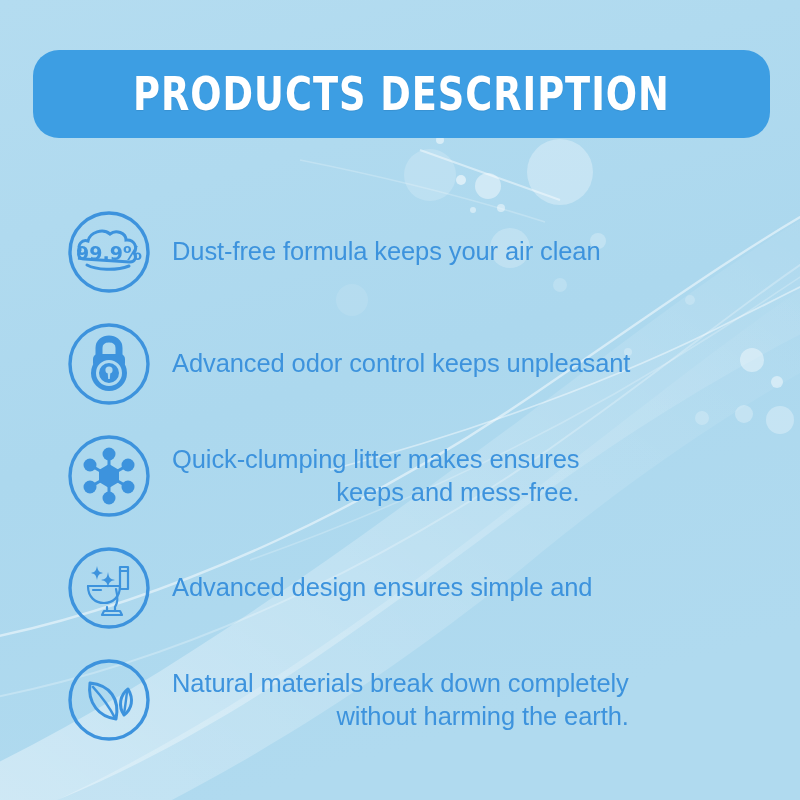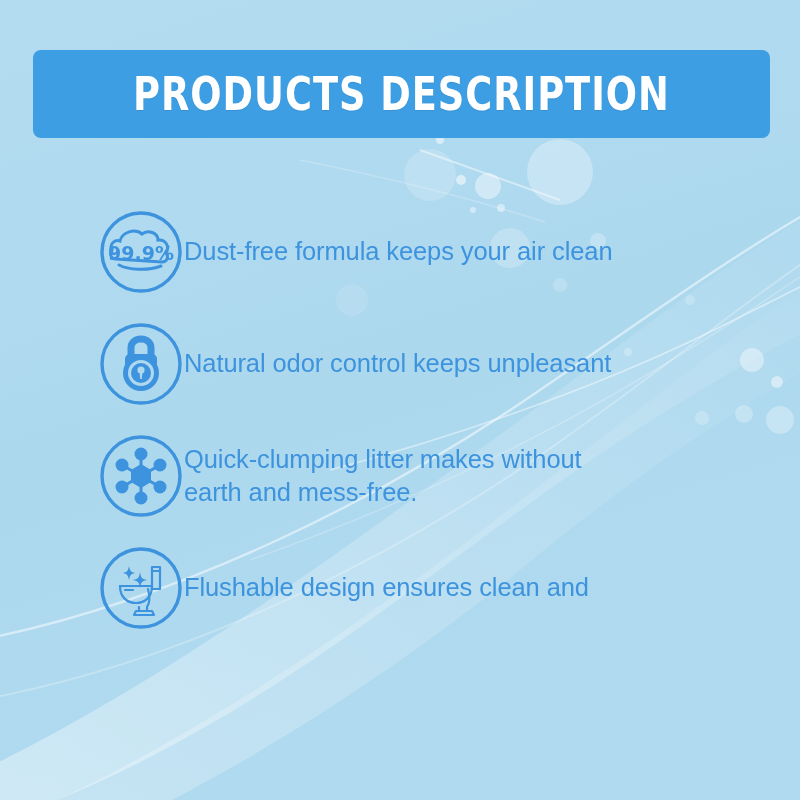--- a/index.html
+++ b/index.html
@@ -17,21 +17,21 @@
   
   .bg-layer { position:absolute; inset:0; pointer-events:none; }
   .bg-svg { position:absolute; left:0; top:0; width:800px; height:800px; display:block; }
 
   
   .header-banner {
     position:absolute;
     left:33px; top:50px;
     width:737px; height:88px;
     background:#3d9ee3;
-    border-radius:8px;
+    border-radius:26px;
     display:flex; align-items:center; justify-content:center;
     z-index:5;
   }
   .header-title {
     color:#ffffff;
     font-family:"DejaVu Sans", sans-serif;
     font-weight:700;
     font-size:46px;
     letter-spacing:1.2px;
     transform:scaleX(0.80);
@@ -45,29 +45,31 @@
     position:absolute;
     left:0; top:196px;
     width:800px;
     z-index:4;
   }
   .feature-row {
     position:relative;
     height:112px;
     display:flex;
     align-items:center;
-    padding-left:98px;
+    padding-left:66px;
+    text-align:right;
   }
   .feature-icon {
     flex:0 0 auto;
     width:86px; height:86px;
     position:relative;
   }
   .feature-icon svg { display:block; width:86px; height:86px; }
   .feature-text {
+    margin-left:20px;
     color:#3d93dd;
     font-size:25.5px;
     line-height:1.30;
     font-weight:400;
     letter-spacing:-0.1px;
     max-width:520px;
   }
   .feature-text .line { display:block; white-space:nowrap; }
 </style>
 </head>
@@ -157,21 +159,21 @@
           <circle cx="43" cy="43" r="39" fill="none" stroke="#3d93dd" stroke-width="3.4"></circle>
           <path d="M33 36 L33 27 C33 21 38 18 43 18 C48 18 53 21 53 27 L53 36" fill="none" stroke="#3d93dd" stroke-width="7" stroke-linecap="round"></path>
           <rect x="27" y="33" width="32" height="14" rx="5" fill="#3d93dd"></rect>
           <circle cx="43" cy="52" r="18" fill="#3d93dd"></circle>
           <circle cx="43" cy="52" r="11.5" fill="none" stroke="#aed9ef" stroke-width="3"></circle>
           <circle cx="43" cy="49" r="3.6" fill="#aed9ef"></circle>
           <path d="M41.6 51 L44.4 51 L43.8 58 L42.2 58 Z" fill="#aed9ef"></path>
         </svg>
       </div>
       <div class="feature-text">
-        <span class="line">Natural odor control keeps unpleasant</span>
+        <span class="line">Advanced odor control keeps unpleasant</span>
       </div>
     </div>
 
     <div class="feature-row">
       <div class="feature-icon">
         <svg viewBox="0 0 86 86" xmlns="http://www.w3.org/2000/svg">
           <circle cx="43" cy="43" r="39" fill="none" stroke="#3d93dd" stroke-width="3.4"></circle>
           <g stroke="#3d93dd" stroke-width="3">
             <line x1="43" y1="43" x2="43" y2="21"></line>
             <line x1="43" y1="43" x2="62" y2="32"></line>
@@ -183,22 +185,22 @@
           <path d="M43 31 L53 37 L53 49 L43 55 L33 49 L33 37 Z" fill="#3d93dd"></path>
           <circle cx="43" cy="21" r="6.5" fill="#3d93dd"></circle>
           <circle cx="62" cy="32" r="6.5" fill="#3d93dd"></circle>
           <circle cx="62" cy="54" r="6.5" fill="#3d93dd"></circle>
           <circle cx="43" cy="65" r="6.5" fill="#3d93dd"></circle>
           <circle cx="24" cy="54" r="6.5" fill="#3d93dd"></circle>
           <circle cx="24" cy="32" r="6.5" fill="#3d93dd"></circle>
         </svg>
       </div>
       <div class="feature-text">
-        <span class="line">Quick-clumping litter makes without</span>
-        <span class="line">earth and mess-free.</span>
+        <span class="line">Quick-clumping litter makes ensures</span>
+        <span class="line">keeps and mess-free.</span>
       </div>
     </div>
 
     <div class="feature-row">
       <div class="feature-icon">
         <svg viewBox="0 0 86 86" xmlns="http://www.w3.org/2000/svg">
           <circle cx="43" cy="43" r="39" fill="none" stroke="#3d93dd" stroke-width="3.4"></circle>
           <g fill="none" stroke="#3d93dd" stroke-width="2.2" stroke-linejoin="round" stroke-linecap="round">
 
             <path d="M54 22 L62 22 L62 44 L54 44 Z"></path>
@@ -211,19 +213,36 @@
             <path d="M22 41 L54 41"></path>
             <path d="M27 45 L35 45"></path>
           </g>
           <g fill="#3d93dd">
             <path d="M31 21 C32 26 33 27 37 28 C33 29 32 30 31 35 C30 30 29 29 25 28 C29 27 30 26 31 21 Z"></path>
             <path d="M42 27 C43 33 44 34 49 35 C44 36 43 37 42 43 C41 37 40 36 35 35 C40 34 41 33 42 27 Z"></path>
           </g>
         </svg>
       </div>
       <div class="feature-text">
-        <span class="line">Flushable design ensures clean and</span>
-      </div>
-    </div>
-
+        <span class="line">Advanced design ensures simple and</span>
+      </div>
+    </div>
+
+    <div class="feature-row">
+      <div class="feature-icon">
+        <svg viewBox="0 0 86 86" xmlns="http://www.w3.org/2000/svg">
+          <circle cx="43" cy="43" r="39" fill="none" stroke="#3d93dd" stroke-width="3.4"></circle>
+
+          <path d="M24 26 C44 28 54 42 50 62 C34 60 21 47 24 26 Z" fill="none" stroke="#3d93dd" stroke-width="3" stroke-linejoin="round"></path>
+          <path d="M27 30 C36 40 44 51 49 61" fill="none" stroke="#3d93dd" stroke-width="2.6" stroke-linecap="round"></path>
+
+          <path d="M62 32 C68 42 66 52 58 58 C52 49 54 38 62 32 Z" fill="none" stroke="#3d93dd" stroke-width="3" stroke-linejoin="round"></path>
+          <path d="M61 35 C60 43 59 51 58 57" fill="none" stroke="#3d93dd" stroke-width="2.4" stroke-linecap="round"></path>
+        </svg>
+      </div>
+      <div class="feature-text">
+        <span class="line">Natural materials break down completely</span>
+        <span class="line">without harming the earth.</span>
+      </div>
+    </div>
 
   </div>
 </div>
 
 </body></html>

